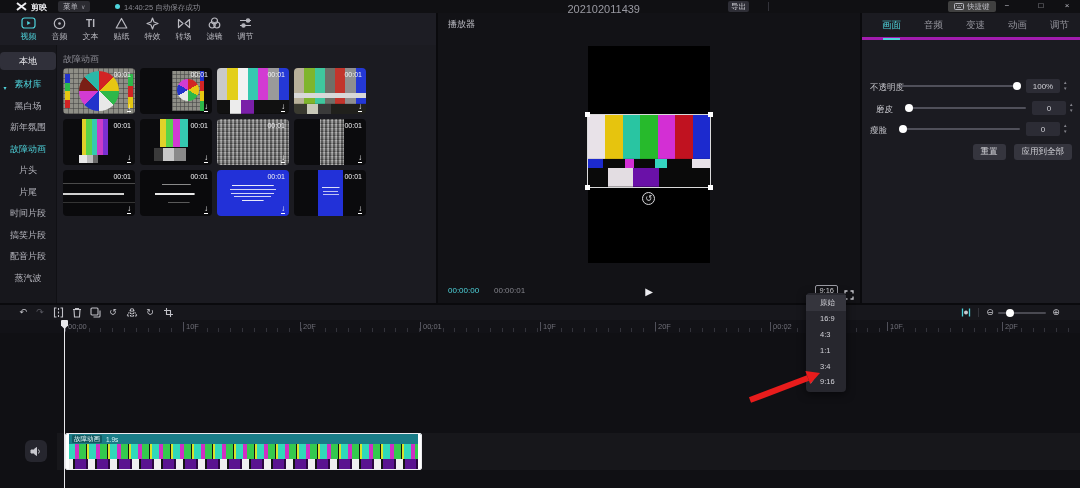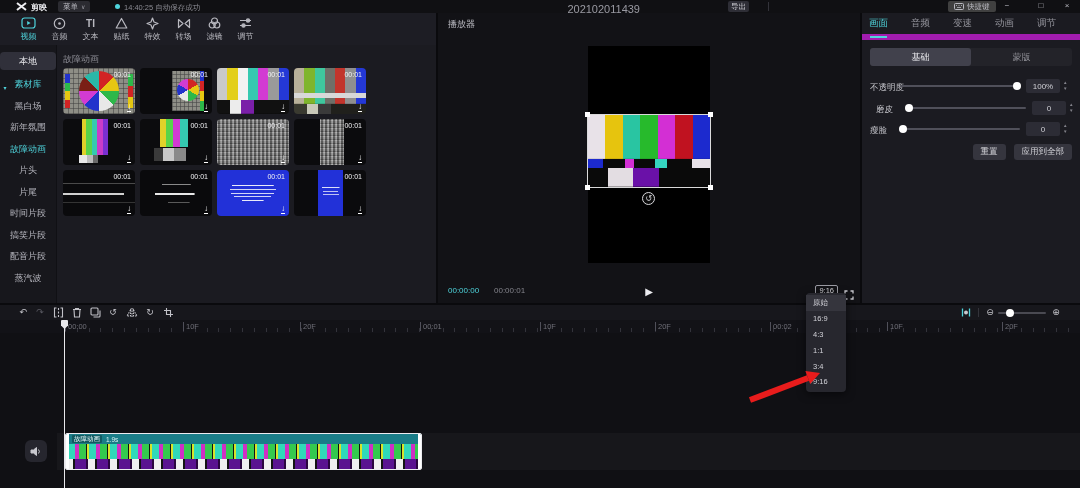--- a/index.html
+++ b/index.html
@@ -128,22 +128,22 @@
   .pc-current{position:absolute;left:10px;bottom:8px;font-size:8px;color:var(--accent,#4fd4dc);}
   .pc-total{position:absolute;left:56px;bottom:8px;font-size:8px;color:#84848c;}
   .pc-play{position:absolute;left:50%;bottom:6px;transform:translateX(-50%);font-size:10px;color:#ececf0;}
   .pc-ratio{position:absolute;right:22px;bottom:6px;height:12px;line-height:10px;padding:0 3px;
             border:1px solid #9a9aa2;border-radius:2px;font-size:7.5px;color:#d8d8dc;}
   .pc-fullscreen{position:absolute;right:6px;bottom:7px;width:10px;height:10px;}
   .pc-fullscreen svg{stroke:#c9c9cf;fill:none;stroke-width:1.3;}
 
   
   .inspector{position:absolute;left:862px;top:13px;width:218px;height:290px;background:#1b1b21;}
-  .itabs{position:absolute;left:0;top:0;width:100%;height:27px;border-bottom:6px solid #a21caf;
-         display:flex;align-items:center;padding-left:7px;gap:23px;}
+  .itabs{position:absolute;left:0;top:0;width:100%;height:27px;border-bottom:3px solid #a21caf;
+         display:flex;align-items:center;padding-left:20px;gap:23px;}
   .itab{font-size:9.5px;color:#93939b;position:relative;}
   .itab.active{color:var(--accent,#4fd4dc);}
   .itab.active::after{content:"";position:absolute;left:1px;right:1px;bottom:-8px;height:2px;background:var(--accent,#4fd4dc);}
   .subtabs{position:absolute;left:8px;top:35px;width:202px;height:18px;background:#232329;border-radius:3px;display:flex;}
   .subtab{flex:1;display:flex;align-items:center;justify-content:center;font-size:9px;color:#8f8f96;border-radius:3px;}
   .subtab.active{background:#41414c;color:#ebebef;}
   .srow{position:absolute;left:8px;width:202px;height:14px;}
   .srow1{top:66px;} .srow2{top:88px;margin-left:6px;} .srow3{top:109px;}
   .slabel{position:absolute;left:0;top:3px;font-size:8.5px;color:#c6c6cc;}
   .strack{position:absolute;left:30px;top:6px;width:120px;height:2px;background:#50505a;border-radius:1px;}
@@ -188,21 +188,21 @@
   .clip-dur{font-size:6.5px;color:#d8f2f4;}
   .clip-body{height:15px;background:repeating-linear-gradient(90deg,#d8e32a 0 2px,#30d9b9 2px 9px,#cf2fc4 9px 13px,#34c94e 13px 20px,#111 20px 21px);}
   .clip-foot{height:10px;background:repeating-linear-gradient(90deg,#efefef 0 7px,#121212 7px 9px,#5a1390 9px 20px,#2a063f 20px 22px);}
   .playhead-line{position:absolute;left:64px;top:15px;width:1px;height:168px;background:#e8e8ec;z-index:5;}
   .playhead-cap{position:absolute;left:61px;top:15px;width:7px;height:9px;background:#e8e8ec;z-index:5;
                 clip-path:polygon(0 0,100% 0,100% 62%,50% 100%,0 62%);border-radius:1px;}
 
   
   .ratio-menu{position:absolute;left:806px;top:293px;width:40px;height:99px;background:#27272e;border-radius:4px;
               box-shadow:0 2px 8px rgba(0,0,0,.55);padding:2px 0;z-index:50;}
-  .rm-item{height:15.8px;display:flex;align-items:center;padding-left:7px;font-size:7.5px;color:#d2d2d8;position:relative;}
+  .rm-item{height:15.8px;display:flex;align-items:center;padding-left:14px;font-size:7.5px;color:#d2d2d8;position:relative;}
   .rm-item.hovered{background:#35353d;}
   .rm-check{position:absolute;left:3px;top:4px;font-size:7px;color:var(--accent,#4fd4dc);}
 
   
   .arrow-overlay{position:absolute;left:0;top:0;pointer-events:none;z-index:60;}
 </style>
 </head>
 <body>
 
 <div id="app">
@@ -395,24 +395,20 @@
   </section>
 
   <section class="inspector">
     <div class="itabs">
       <span class="itab active">画面</span>
       <span class="itab">音频</span>
       <span class="itab">变速</span>
       <span class="itab">动画</span>
       <span class="itab">调节</span>
     </div>
-    <div class="subtabs">
-      <span class="subtab active">基础</span>
-      <span class="subtab">蒙版</span>
-    </div>
     <div class="srow srow1">
       <span class="slabel">不透明度</span>
       <span class="strack">
           <span class="sthumb at-end"></span>
         </span>
       <span class="sval">100%</span>
       <span class="sstep">
           <span>▲</span>
           <span>▼</span>
         </span>

